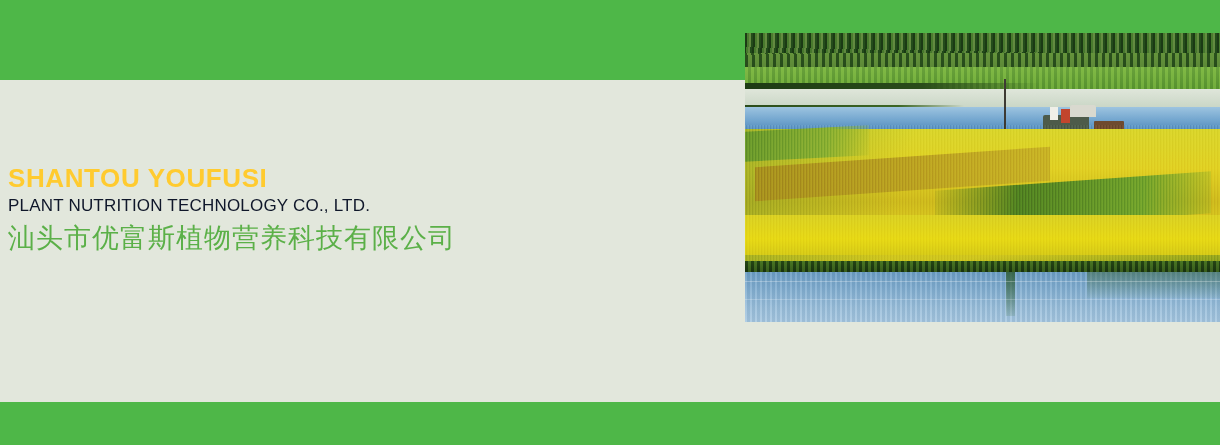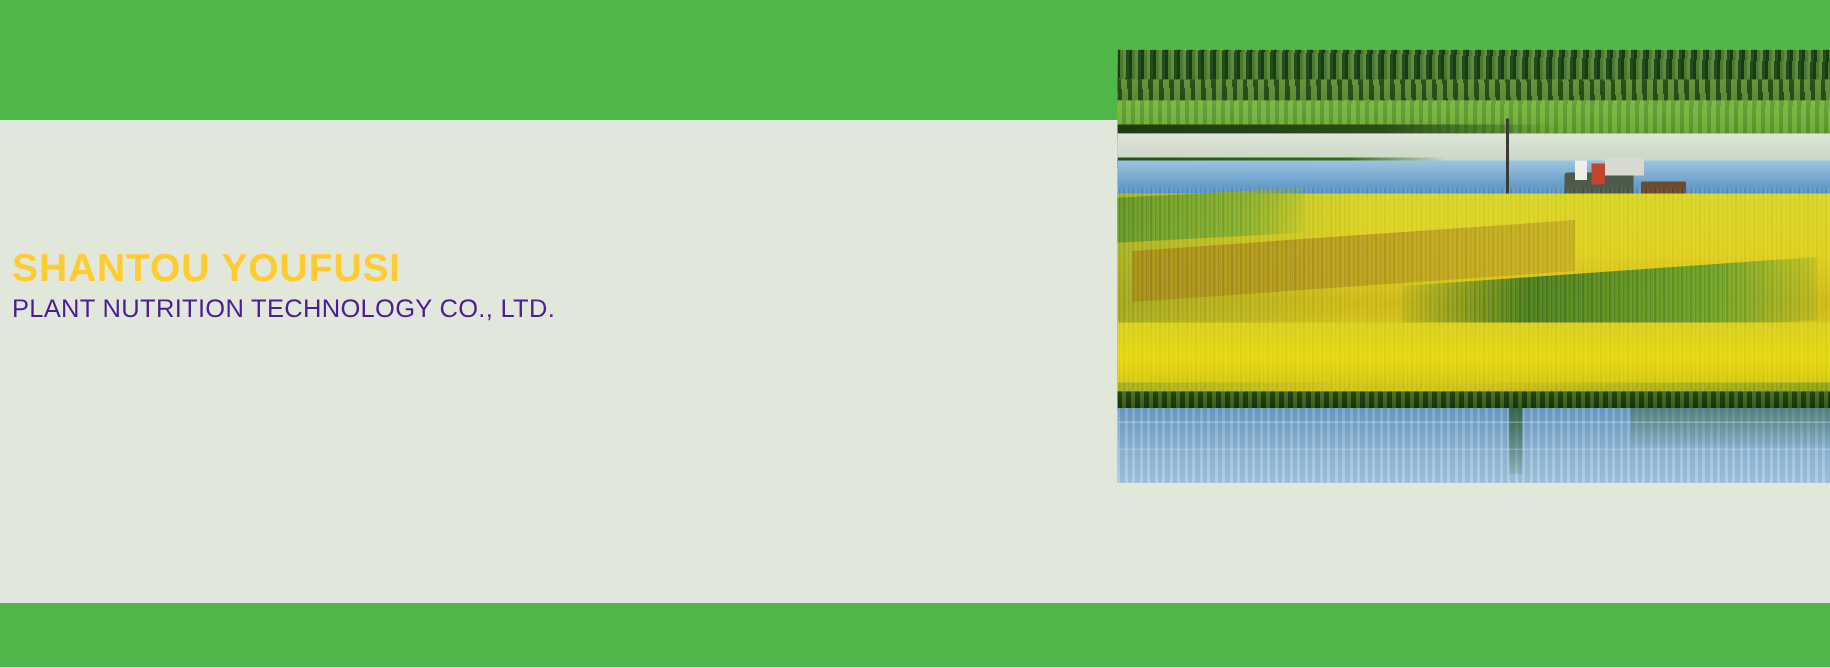--- a/index.html
+++ b/index.html
@@ -60,21 +60,21 @@
     color: #ffcb2f;
     line-height: 1;
     white-space: nowrap;
   }
   .brand-sub {
     position: absolute;
     left: 8px;
     top: 117px;
     font-size: 17px;
     letter-spacing: 0.2px;
-    color: #4c1d95;
+    color: #0f172a;
     line-height: 1;
     white-space: nowrap;
   }
   .brand-cn {
     position: absolute;
     left: 8px;
     top: 141px;
     font-size: 27px;
     letter-spacing: 1px;
     color: #5bb048;
@@ -262,20 +262,21 @@
 
   <div class="band-top"></div>
   <div class="band-bottom"></div>
 
   <div class="content">
 
     <div class="brand-en">SHANTOU YOUFUSI</div>
 
     <div class="brand-sub">PLANT NUTRITION TECHNOLOGY CO., LTD.</div>
 
+    <div class="brand-cn">汕头市优富斯植物营养科技有限公司</div>
 
 
   </div>
 
   <div class="photo">
     <div class="ph-sky"></div>
     <div class="ph-trees"></div>
     <div class="ph-trees2"></div>
     <div class="ph-grass"></div>
     <div class="ph-dark-ridge"></div>

